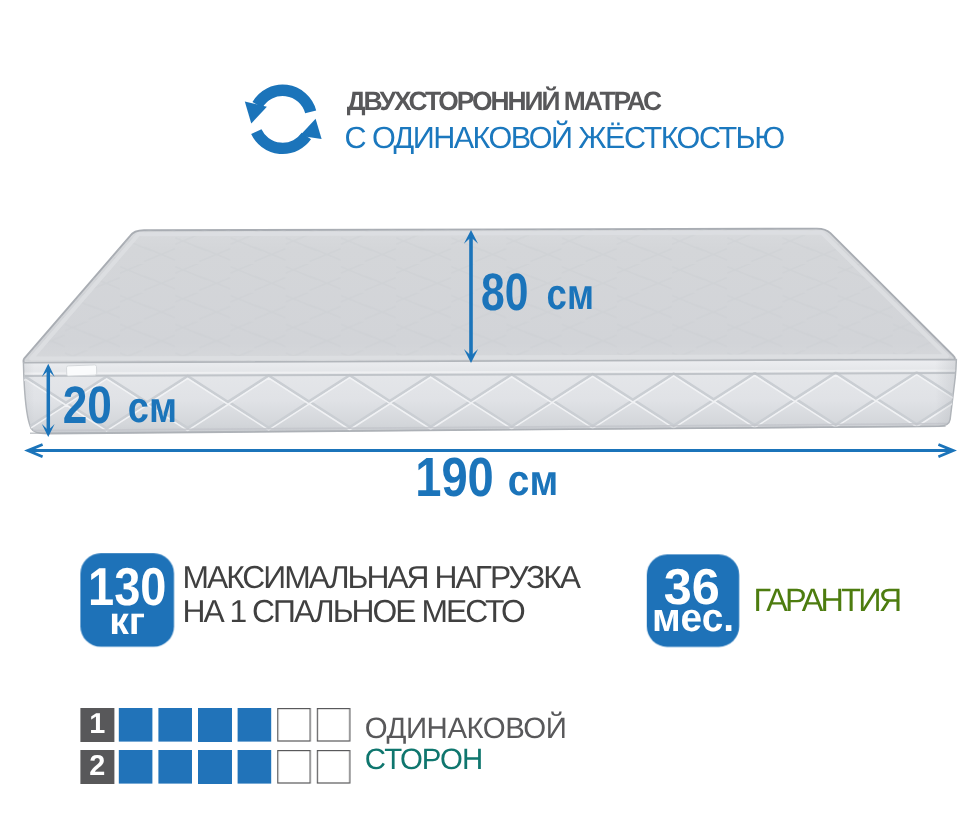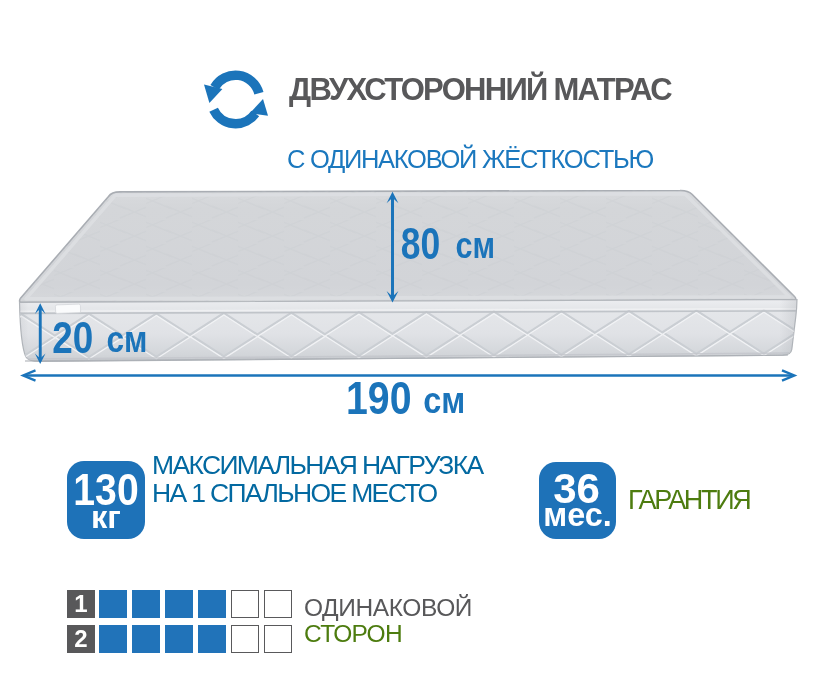--- a/index.html
+++ b/index.html
@@ -13,23 +13,23 @@
   <g fill="none" stroke="#1b74ba" stroke-width="9.5">
     <path d="M258.9,93.2 A24.2,24.2 0 0 0 214.5,87.4"></path>
     <path d="M213.6,109.7 A24.2,24.2 0 0 0 255.3,113.4"></path>
   </g>
   <g fill="#1b74ba" stroke="none">
     <path d="M204,84.5 L222.4,88.9 L209.4,103 Z"></path>
     <path d="M263,99 L249.8,113.2 L268,115.8 Z"></path>
   </g>
 </svg>
 
-<div class="abs" style="left:289px;top:74px;font-size:31px;font-weight:bold;color:#58585a;letter-spacing:-1.7px;line-height:1;white-space:nowrap;">ДВУХСТОРОННИЙ МАТРАС</div>
+<div class="abs" style="left:289px;top:74px;font-size:22px;font-weight:bold;color:#58585a;letter-spacing:-1.7px;line-height:1;white-space:nowrap;">ДВУХСТОРОННИЙ МАТРАС</div>
 
-<div class="abs" style="left:286.5px;top:103.3px;font-size:25.5px;color:#1b78be;letter-spacing:-1.28px;line-height:1;white-space:nowrap;margin-top:44px;">С ОДИНАКОВОЙ ЖЁСТКОСТЬЮ</div>
+<div class="abs" style="left:286.5px;top:103.3px;font-size:25.5px;color:#1b78be;letter-spacing:-1.28px;line-height:1;white-space:nowrap;">С ОДИНАКОВОЙ ЖЁСТКОСТЬЮ</div>
 
 <svg class="abs" style="left:0;top:0" width="816" height="430" viewBox="0 0 816 430">
   <defs>
     <linearGradient id="topg" x1="0" y1="191" x2="0" y2="302" gradientUnits="userSpaceOnUse">
       <stop offset="0" stop-color="#d8dadd"></stop>
       <stop offset="0.15" stop-color="#d4d6d9"></stop>
       <stop offset="0.85" stop-color="#d2d4d8"></stop>
       <stop offset="1" stop-color="#d6d8db"></stop>
     </linearGradient>
     <linearGradient id="frontg" x1="0" y1="299" x2="0" y2="362" gradientUnits="userSpaceOnUse">
@@ -110,21 +110,21 @@
     <text x="423.2" y="412.5" font-size="36" textLength="42" lengthAdjust="spacingAndGlyphs">см</text>
   </g>
 </svg>
 
 <div class="abs" style="left:67px;top:461px;width:78px;height:78px;border-radius:17px;background:#1e72b8;"></div>
 <div class="abs" style="left:67px;top:461px;width:78px;height:78px;color:#ffffff;font-weight:bold;text-align:center;">
   <div style="position:absolute;left:0;top:7.3px;width:78px;font-size:44.5px;line-height:1;transform:scaleX(0.88);">130</div>
   <div style="position:absolute;left:0;top:40px;width:78px;font-size:32px;line-height:1;transform:scaleX(1.02);">кг</div>
 </div>
 
-<div class="abs" style="left:152px;top:452px;font-size:26.5px;color:#0369a1;letter-spacing:-1.65px;line-height:27.8px;white-space:nowrap;">МАКСИМАЛЬНАЯ НАГРУЗКА<br>НА 1 СПАЛЬНОЕ МЕСТО</div>
+<div class="abs" style="left:152px;top:468px;font-size:26.5px;color:#404040;letter-spacing:-1.65px;line-height:27.8px;white-space:nowrap;">МАКСИМАЛЬНАЯ НАГРУЗКА<br>НА 1 СПАЛЬНОЕ МЕСТО</div>
 
 <div class="abs" style="left:539px;top:462px;width:77px;height:77px;border-radius:17px;background:#1e72b8;"></div>
 <div class="abs" style="left:539px;top:462px;width:77px;height:62px;color:#ffffff;font-weight:bold;text-align:center;">
   <div style="position:absolute;left:-1px;top:6.3px;width:77px;font-size:42px;line-height:1;transform:scaleX(1);">36</div>
   <div style="position:absolute;left:-0.5px;top:36px;width:77px;font-size:33px;line-height:1;transform:scaleX(0.98);">мес.</div>
 </div>
 
 <div class="abs" style="left:628px;top:486.5px;font-size:27px;color:#4d7c0f;letter-spacing:-2.3px;line-height:1;white-space:nowrap;">ГАРАНТИЯ</div>
 
 <div class="abs" style="left:66.5px;top:589.5px;width:28px;height:28px;background:#58585a;color:#fff;font-weight:bold;font-size:24px;text-align:center;line-height:28px;">1</div>
@@ -138,13 +138,13 @@
 <div class="abs" style="left:304px;top:596px;font-size:24.5px;color:#58585a;letter-spacing:-0.4px;line-height:1;white-space:nowrap;">ОДИНАКОВОЙ</div>
 
 <div class="abs" style="left:66.5px;top:624.5px;width:28px;height:28px;background:#58585a;color:#fff;font-weight:bold;font-size:24px;text-align:center;line-height:28px;">2</div>
 <div class="abs" style="left:99.4px;top:624.5px;width:28px;height:28px;background:#2173b9;"></div>
 <div class="abs" style="left:132.3px;top:624.5px;width:28px;height:28px;background:#2173b9;"></div>
 <div class="abs" style="left:165.2px;top:624.5px;width:28px;height:28px;background:#2173b9;"></div>
 <div class="abs" style="left:198.1px;top:624.5px;width:28px;height:28px;background:#2173b9;"></div>
 <div class="abs" style="left:231px;top:624.5px;width:28px;height:28px;background:#fff;border:1.7px solid #59595b;box-sizing:border-box;"></div>
 <div class="abs" style="left:263.9px;top:624.5px;width:28px;height:28px;background:#fff;border:1.7px solid #59595b;box-sizing:border-box;"></div>
 
-<div class="abs" style="left:304px;top:621.8px;font-size:24.5px;color:#4d7c0f;letter-spacing:-0.75px;line-height:1;white-space:nowrap;">СТОРОН</div>
+<div class="abs" style="left:304px;top:621.8px;font-size:24.5px;color:#0f766e;letter-spacing:-0.75px;line-height:1;white-space:nowrap;">СТОРОН</div>
 
 </body></html>

